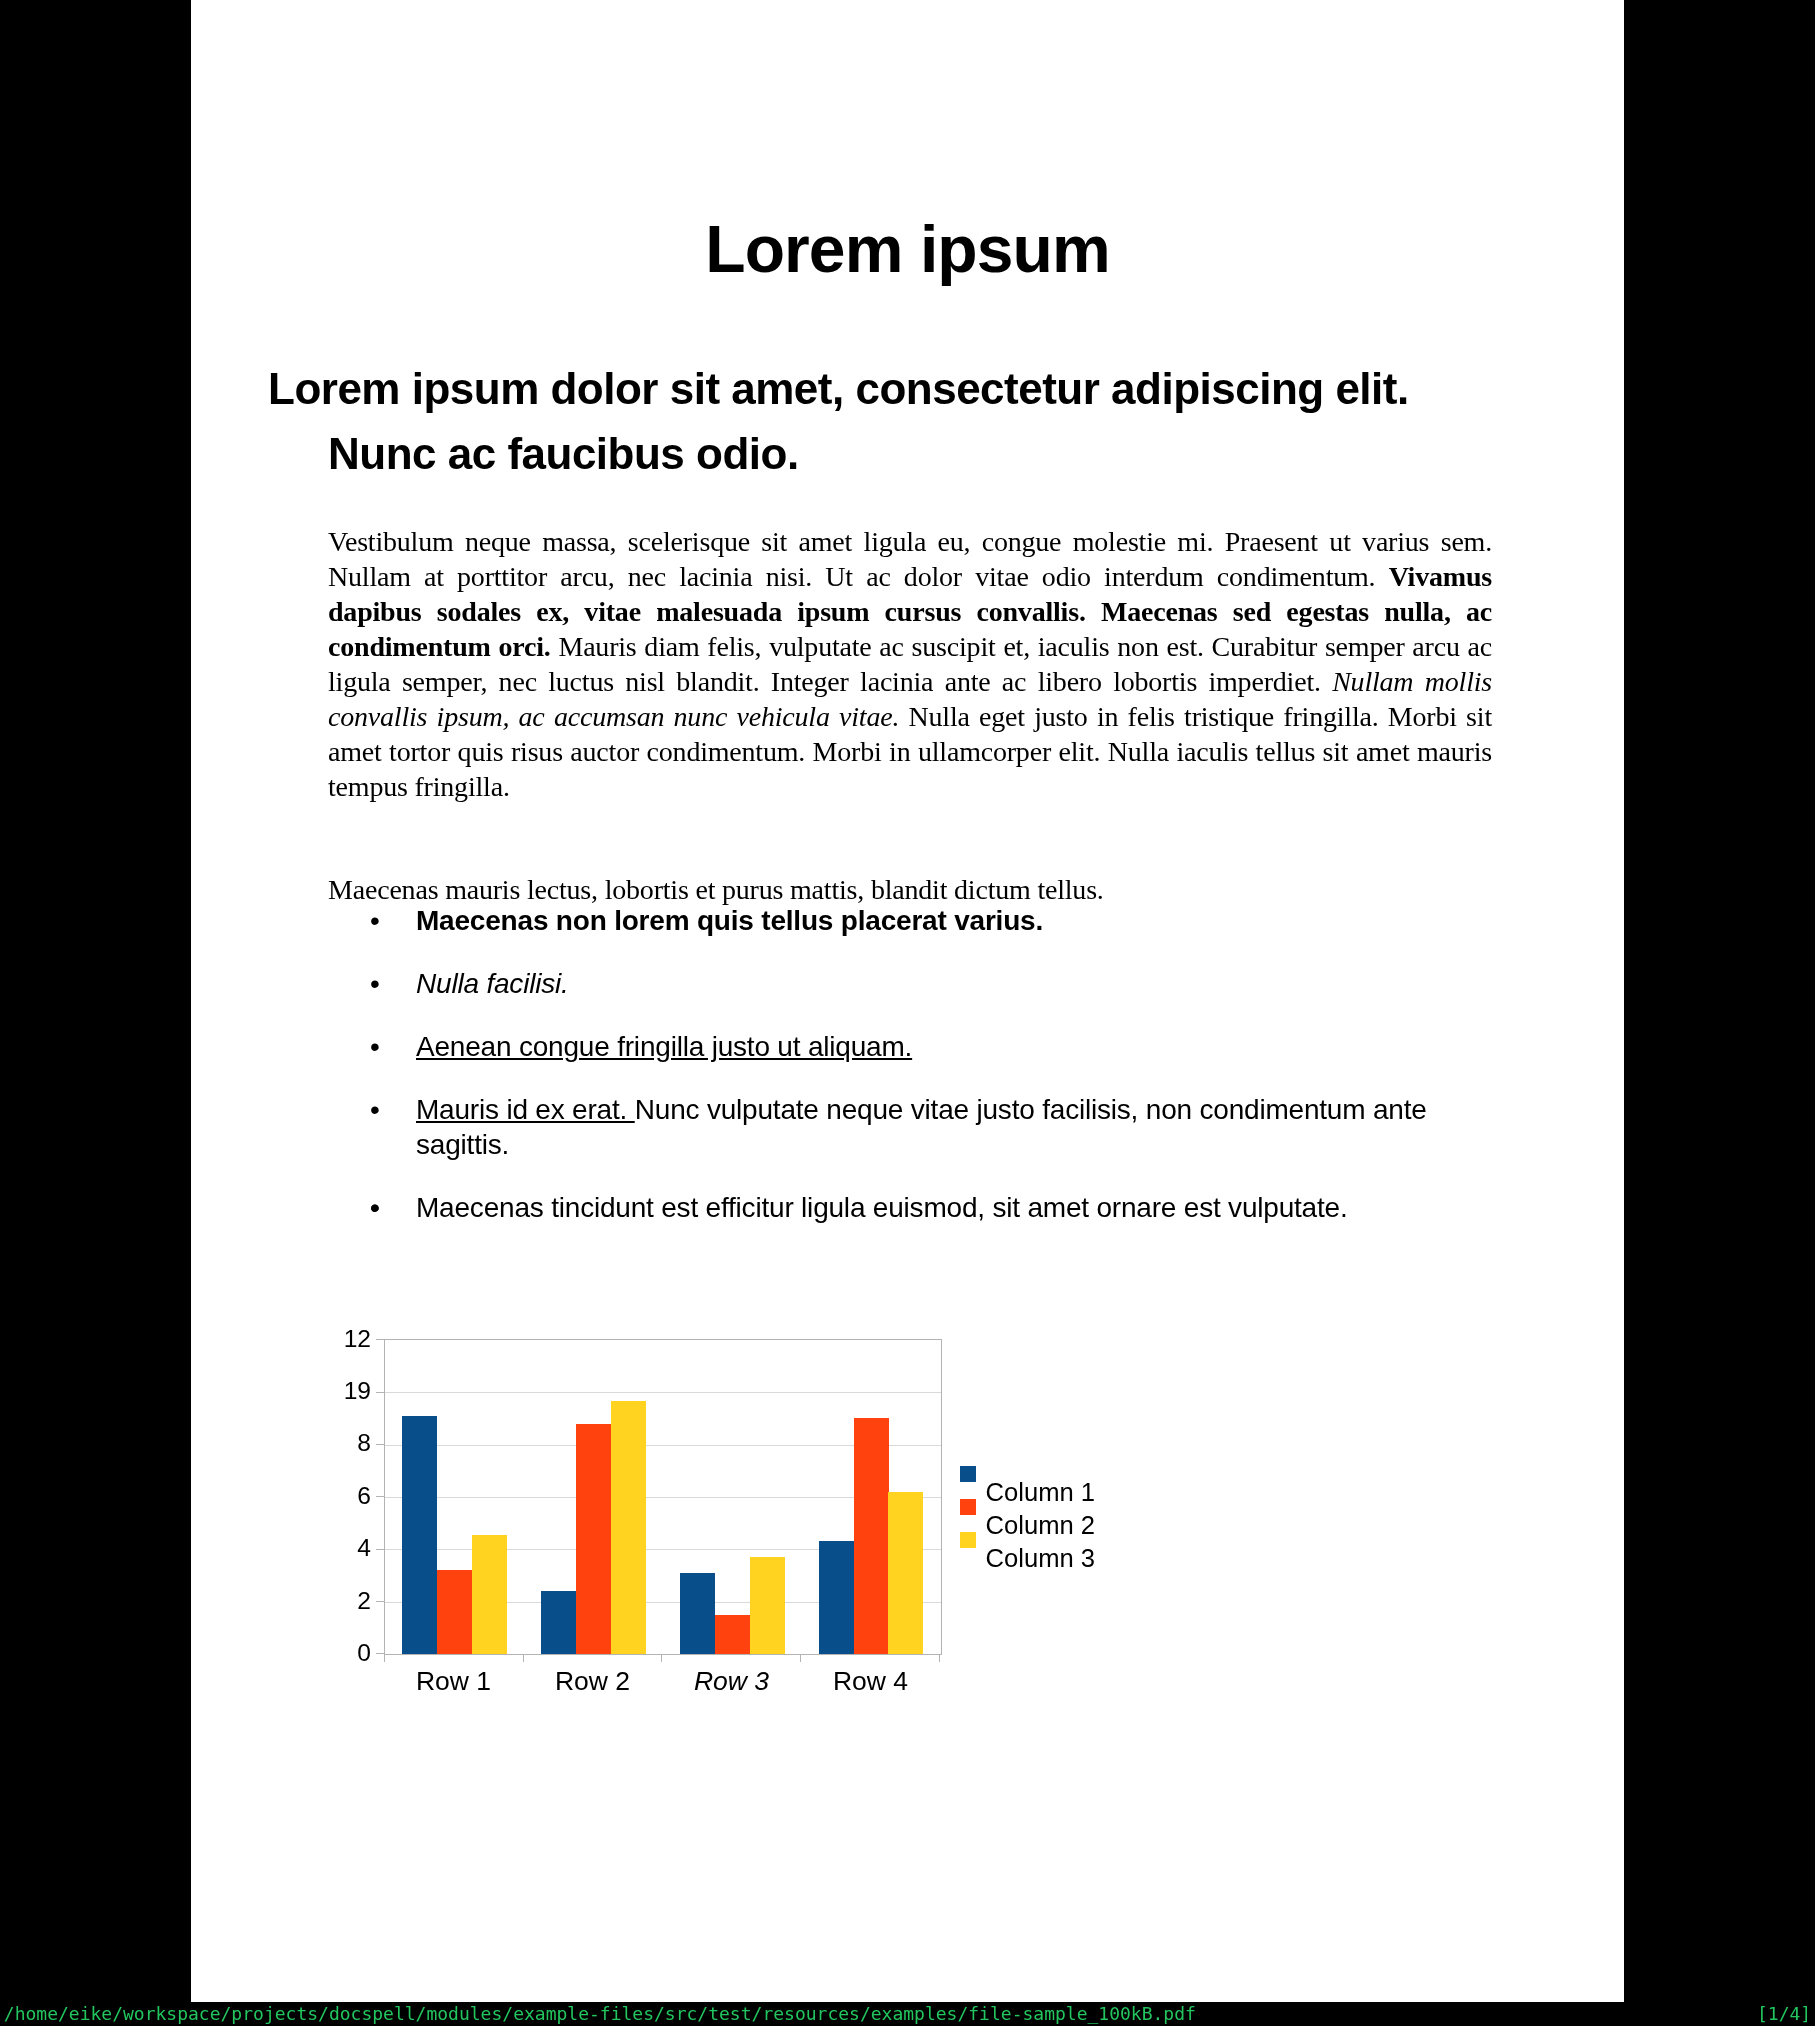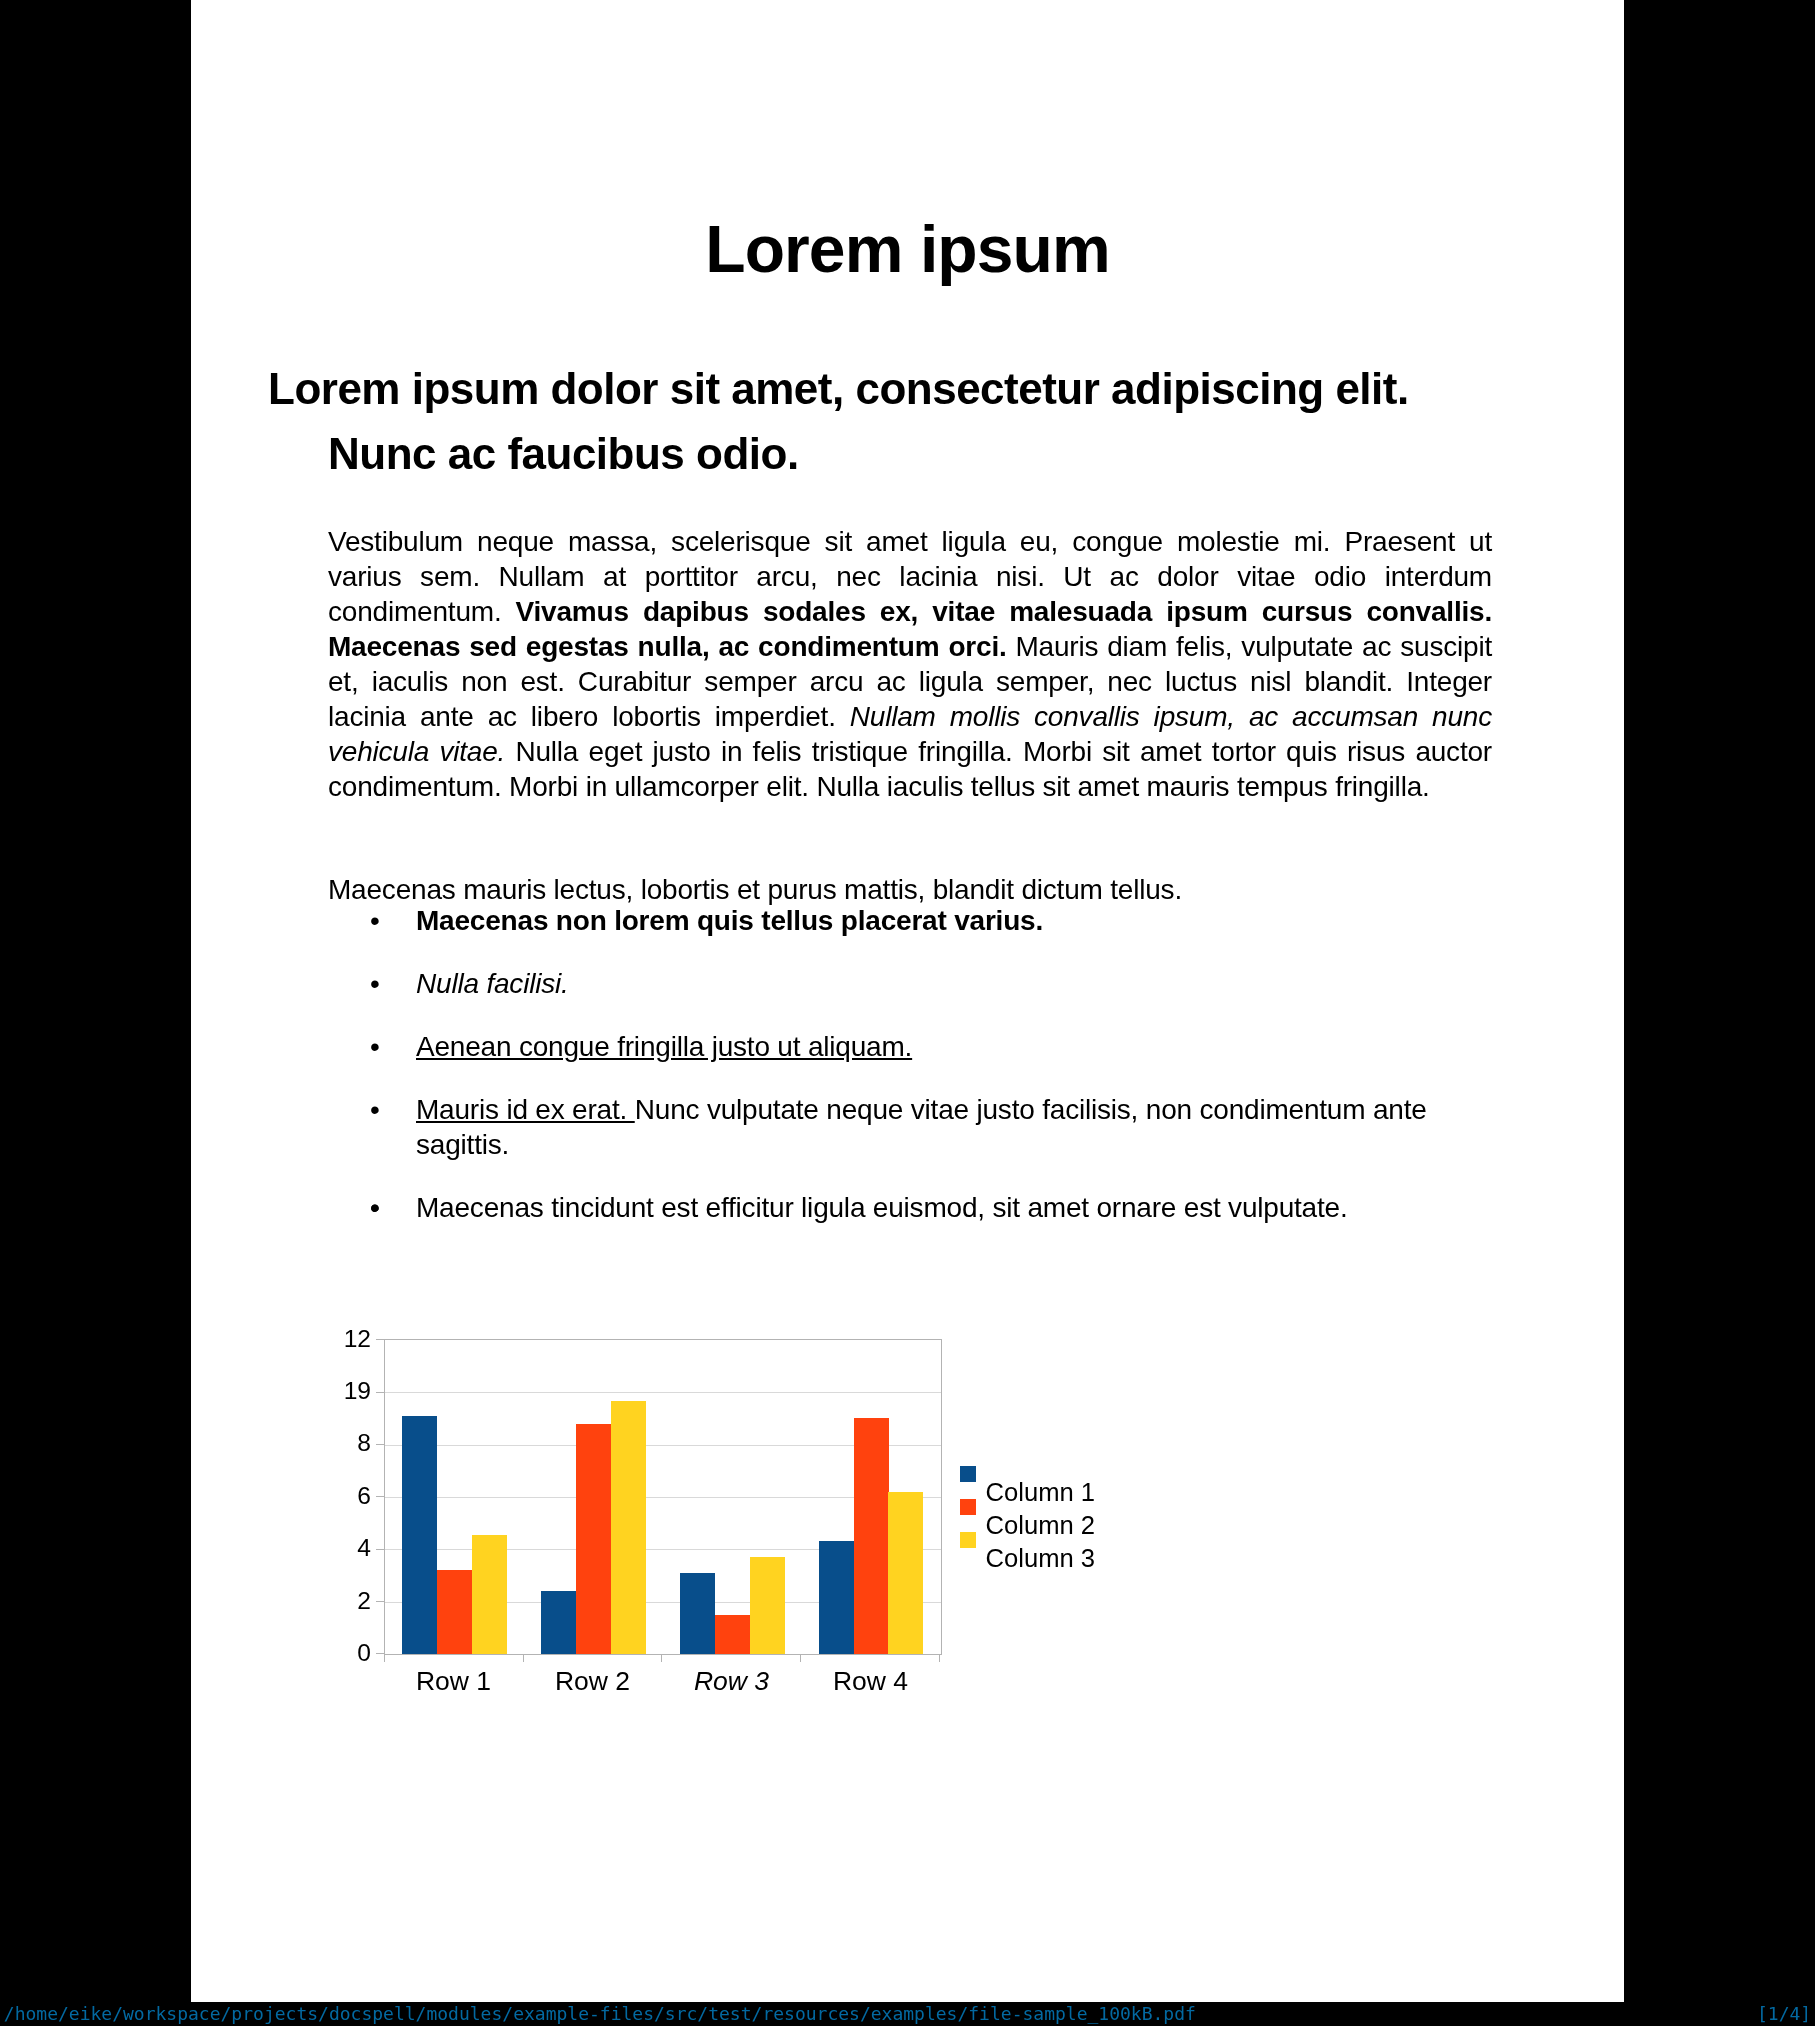--- a/index.html
+++ b/index.html
@@ -27,20 +27,21 @@
     width:1164px;
     text-indent:-60px;
     font-size:44px;line-height:65px;font-weight:bold;
     letter-spacing:-0.5px;
   }
   .para{
     position:absolute;left:137px;width:1164px;
     font-size:28px;line-height:35px;
     letter-spacing:-0.2px;
     text-align:justify;
+    font-family:Liberation Serif, serif;
   }
   .para1{top:496px;}
   .para2{top:844px;text-align:left;}
   .seg-bold{font-weight:bold;}
   .seg-italic{font-style:italic;}
   .seg-underline{text-decoration:underline;}
   ul.bullets{
     position:absolute;left:137px;top:903px;width:1164px;
     margin:0;padding:0;list-style:none;
   }
@@ -112,21 +113,21 @@
   .legend-label{
     font-size:25.6px;line-height:25.6px;
     white-space:nowrap;
     margin-top:39px;
   }
   
   .statusbar{
     position:absolute;left:0;top:2002px;
     width:1815px;height:24.6px;
     background:#000;
-    color:#0369a1;
+    color:#22c55e;
     font-family:"DejaVu Sans Mono",monospace;
     font-size:18px;line-height:24.6px;
     display:flex;justify-content:space-between;
     white-space:nowrap;
   }
   .statusbar .path{padding-left:3.8px;}
   .statusbar .pages{padding-right:3.8px;}
 </style>
 </head>
 <body>

